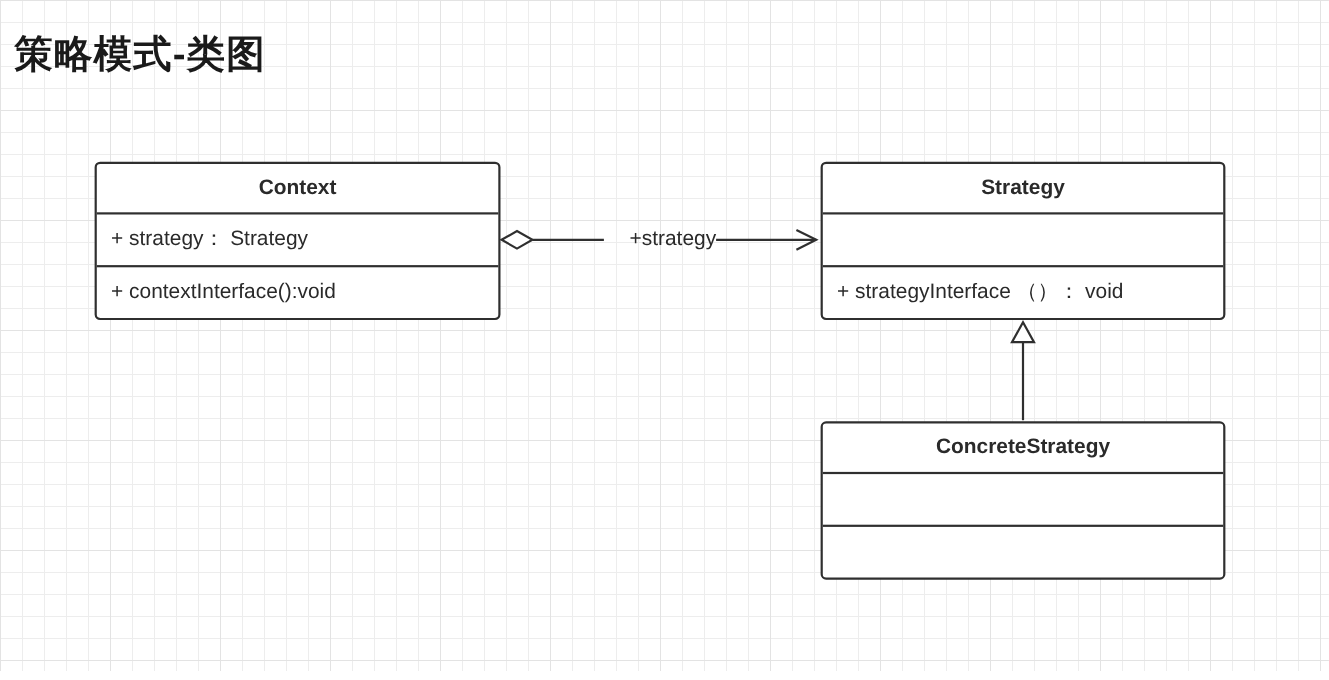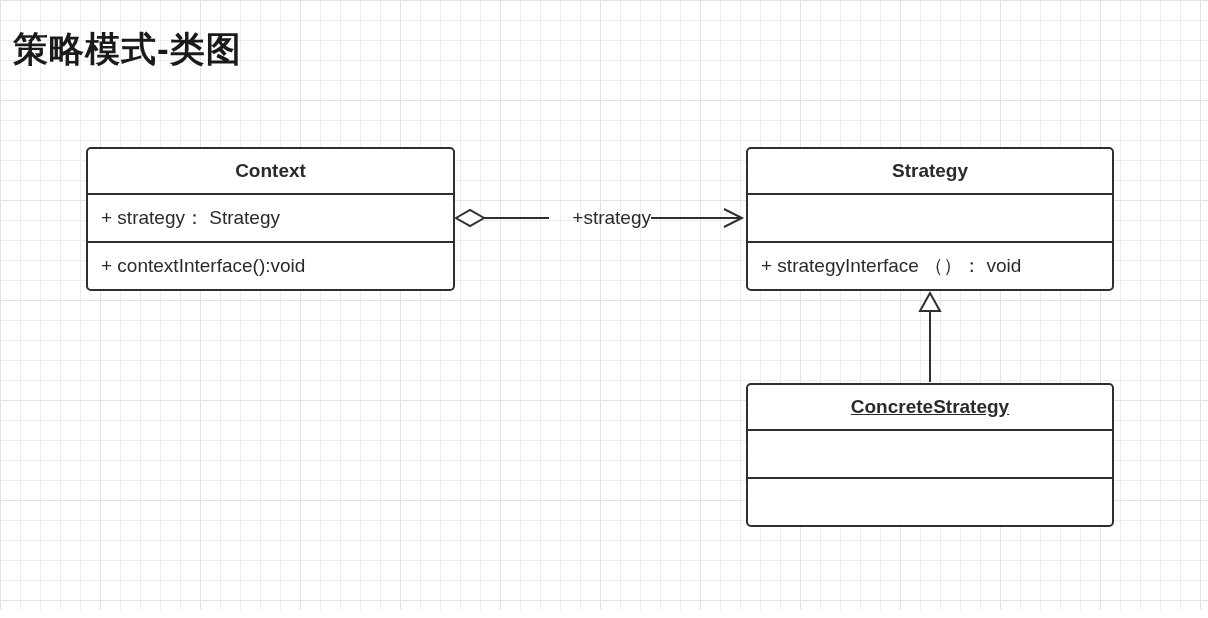--- a/index.html
+++ b/index.html
@@ -62,21 +62,21 @@
     <div class="uml-row">+ strategy： Strategy</div>
     <div class="uml-row">+ contextInterface():void</div>
   </div>
 
   <div class="uml-class" style="left:746px; top:147px; width:368px;">
     <div class="uml-header">Strategy</div>
     <div class="uml-row"></div>
     <div class="uml-row">+ strategyInterface （）： void</div>
   </div>
 
-  <div class="uml-class" style="left:746px; top:383px; width:368px;text-decoration:underline;">
+  <div class="uml-class" style="left:746px; top:383px; width:368px;">
     <div class="uml-header">ConcreteStrategy</div>
     <div class="uml-row"></div>
     <div class="uml-row"></div>
   </div>
 
   <svg class="edge-layer" width="1208" height="618" viewBox="0 0 1208 618">
      Strategy --&gt;
     <g stroke="#2f2f2f" stroke-width="2" fill="none" stroke-linejoin="miter">
       <polygon points="456,218 470,210 484,218 470,226" fill="#ffffff"></polygon>
       <line x1="484" y1="218" x2="549" y2="218"></line>

